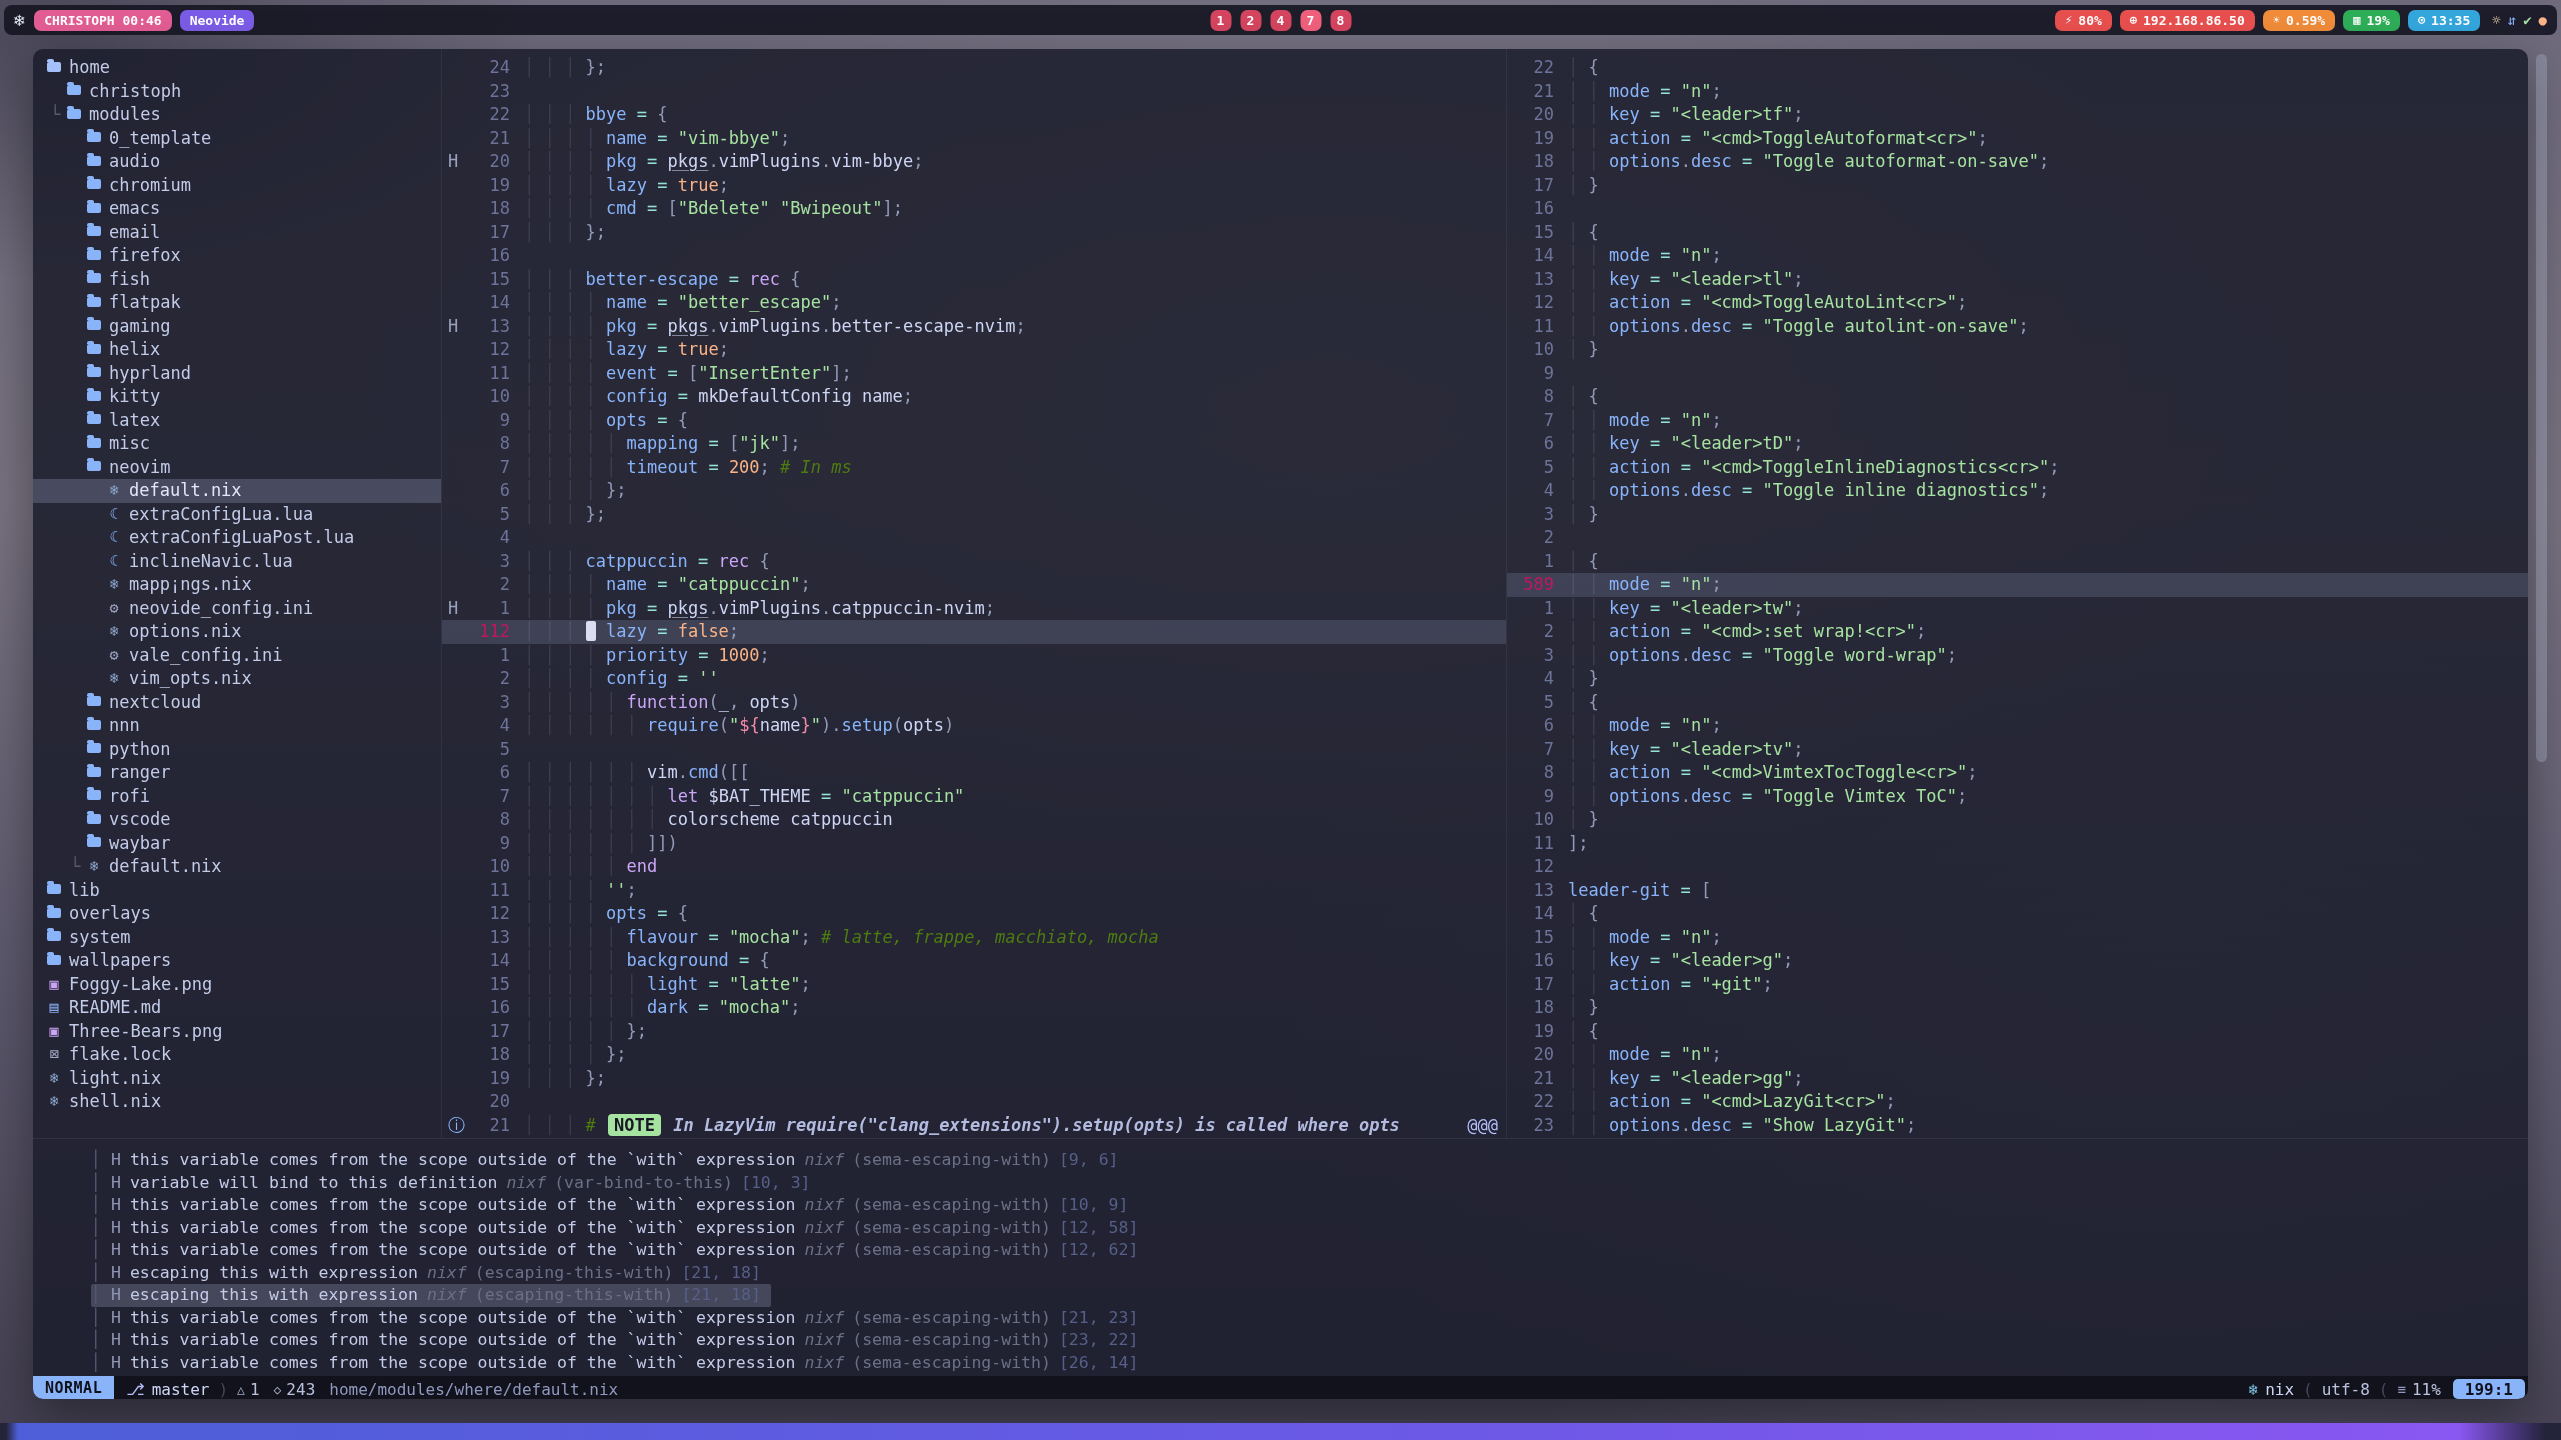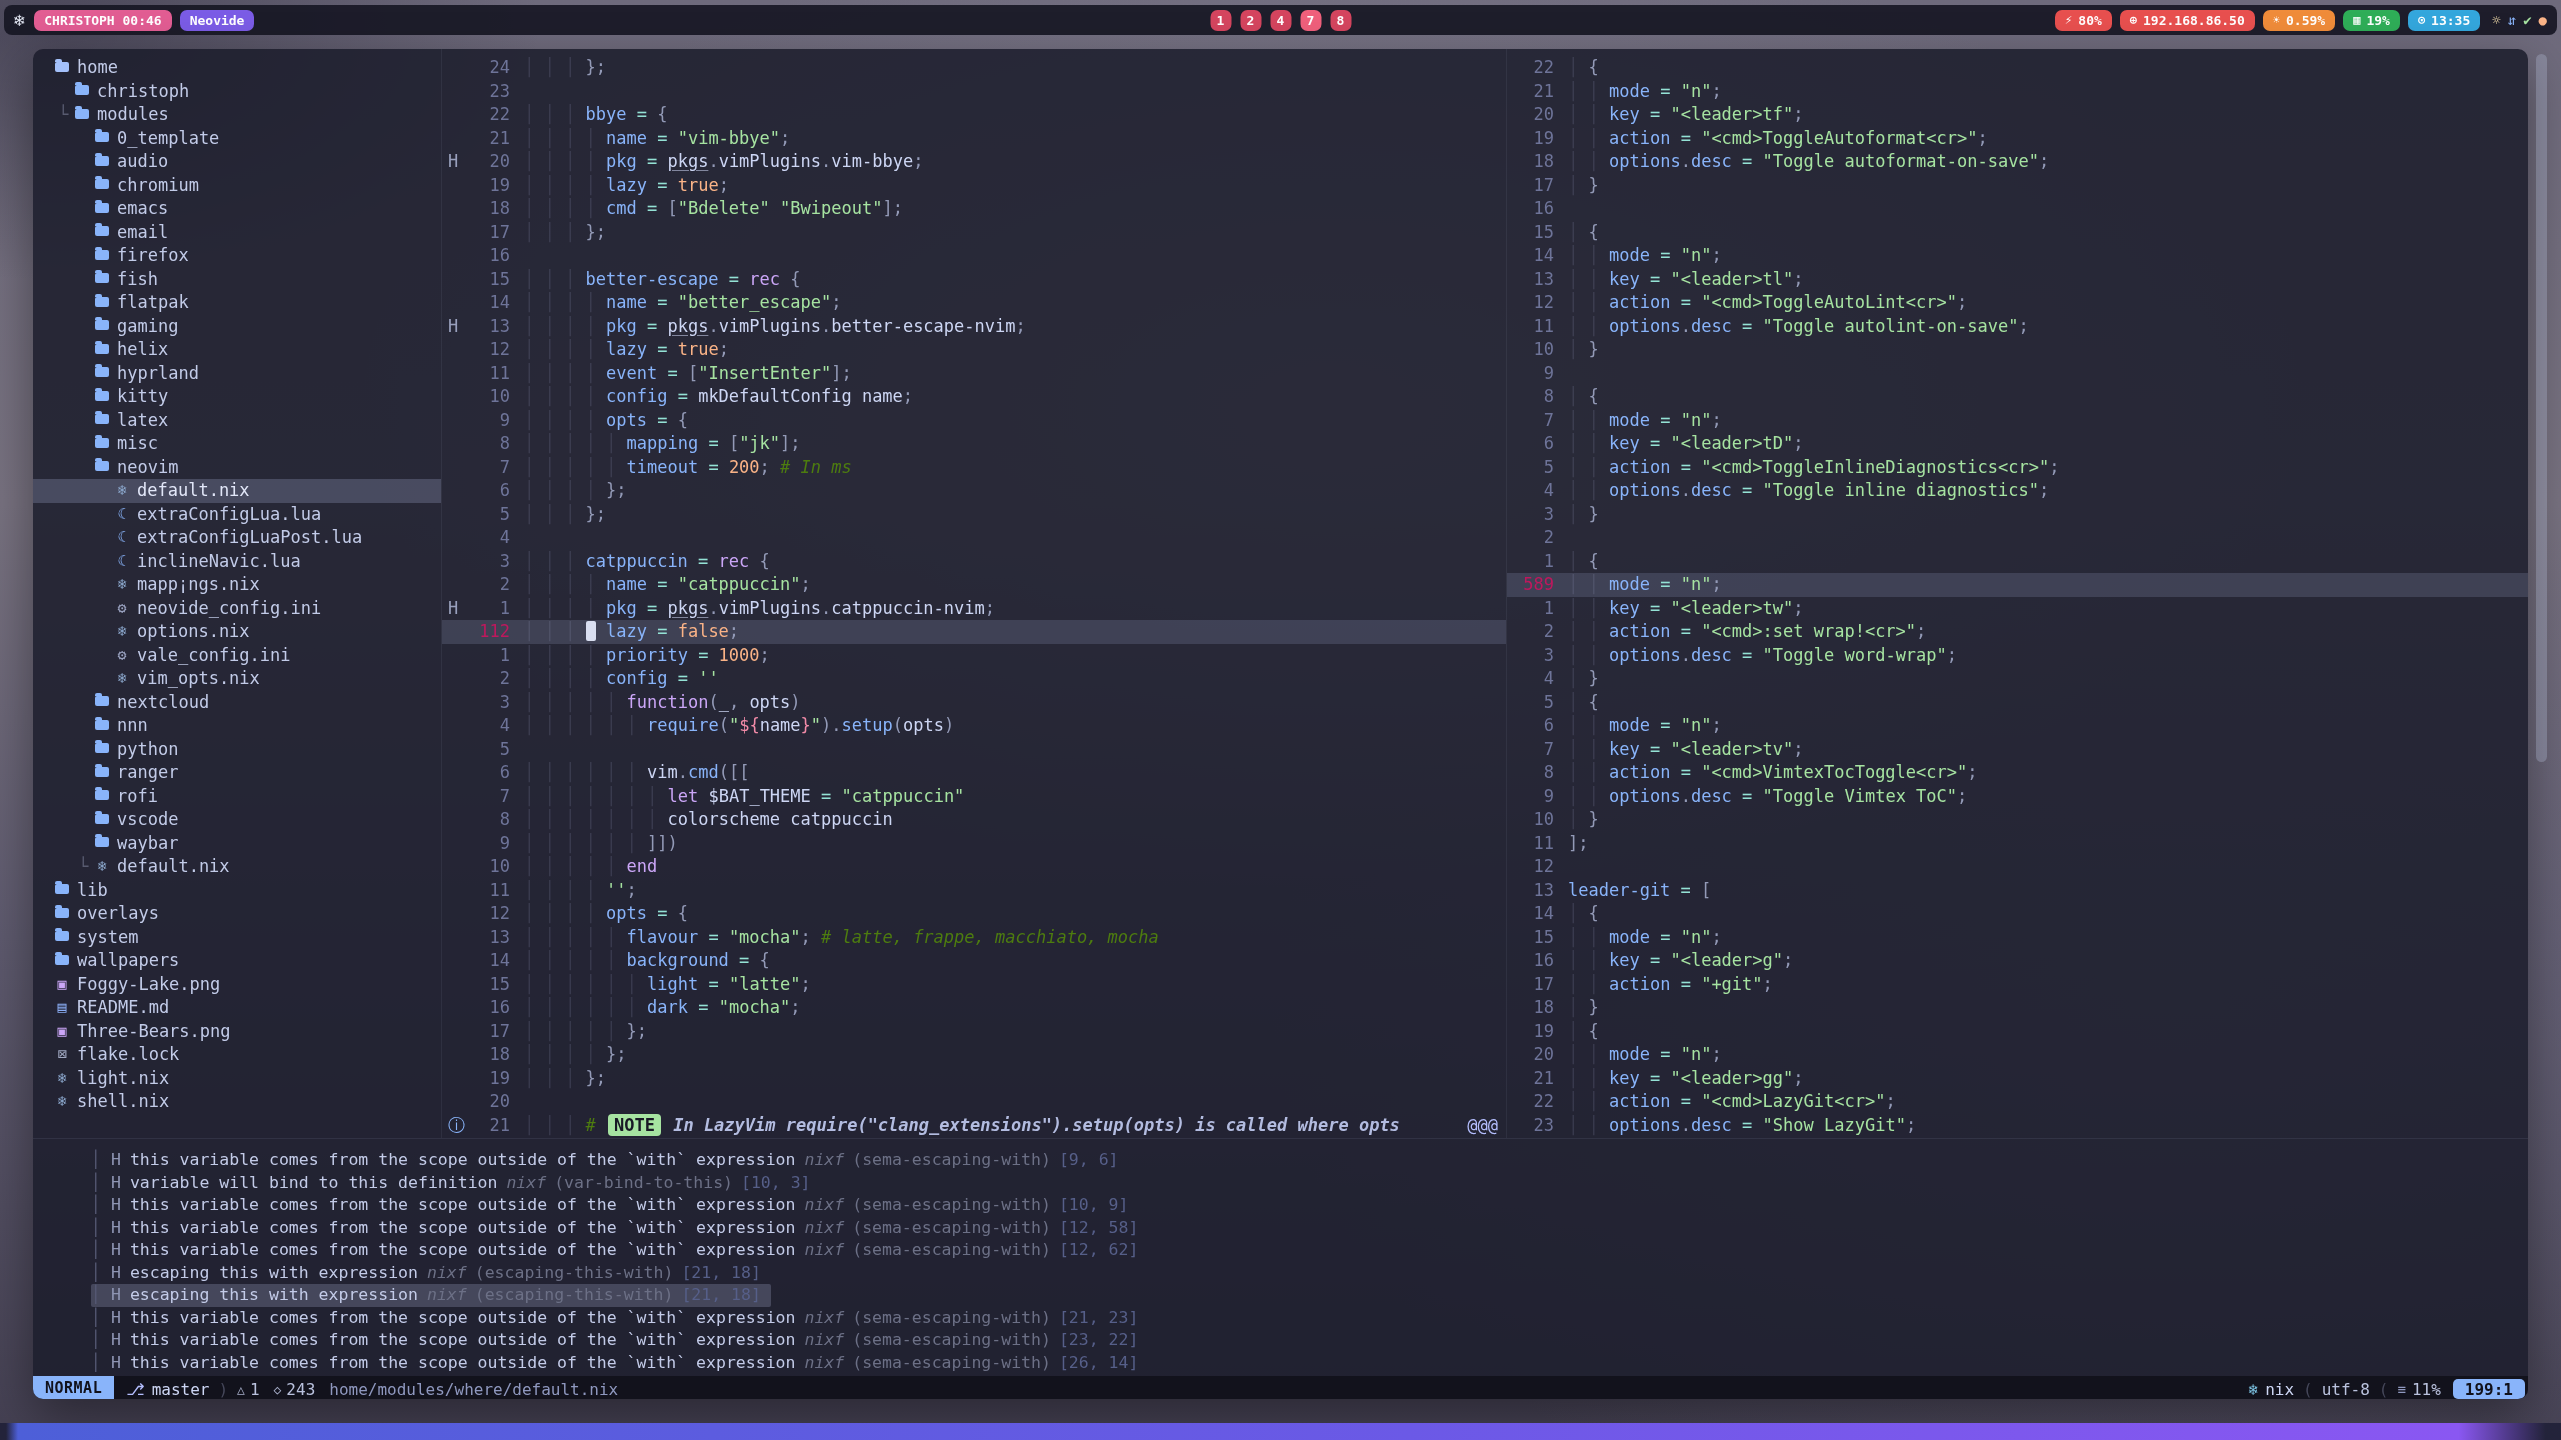--- a/index.html
+++ b/index.html
@@ -36,21 +36,21 @@
   
   .window{position:absolute;left:33px;top:49px;width:2495px;height:1350px;
     background:rgba(28,29,44,.87);border-radius:10px;overflow:hidden;
     box-shadow:0 18px 50px rgba(0,0,0,.40);display:flex;flex-direction:column;}
   .panes{display:flex;height:1089px;}
 
   
   .tree{width:408px;flex:0 0 408px;padding-top:7px;overflow:hidden;
     border-right:1px solid rgba(205,214,244,.07);font-size:17px;}
   .treerow{height:23.5px;line-height:23.5px;display:flex;align-items:center;
-    padding-left:20px;white-space:pre;color:#c2cbe8;}
+    padding-left:12px;white-space:pre;color:#c2cbe8;}
   .treerow.sel{background:rgba(118,124,152,.42);color:#e2e7f8;}
   .treerow.hidden{color:#6c7086;font-style:italic;margin-top:46px;}
   .tind{display:inline-block;height:1px;}
   .conn{display:inline-block;width:0;transform:translateX(-15px);color:#585b70;}
   .ticon{display:inline-block;width:18px;text-align:center;margin-right:6px;
     font-size:15px;line-height:1;}
   .ticon.folder,.ticon.folder-open{width:14px;height:10px;background:#89b4fa;
     border-radius:2px;position:relative;margin:0 8px 2px 2px;}
   .ticon.folder::before,.ticon.folder-open::before{content:"";position:absolute;
     top:-3px;left:0;width:7px;height:3px;background:inherit;border-radius:2px 2px 0 0;}

